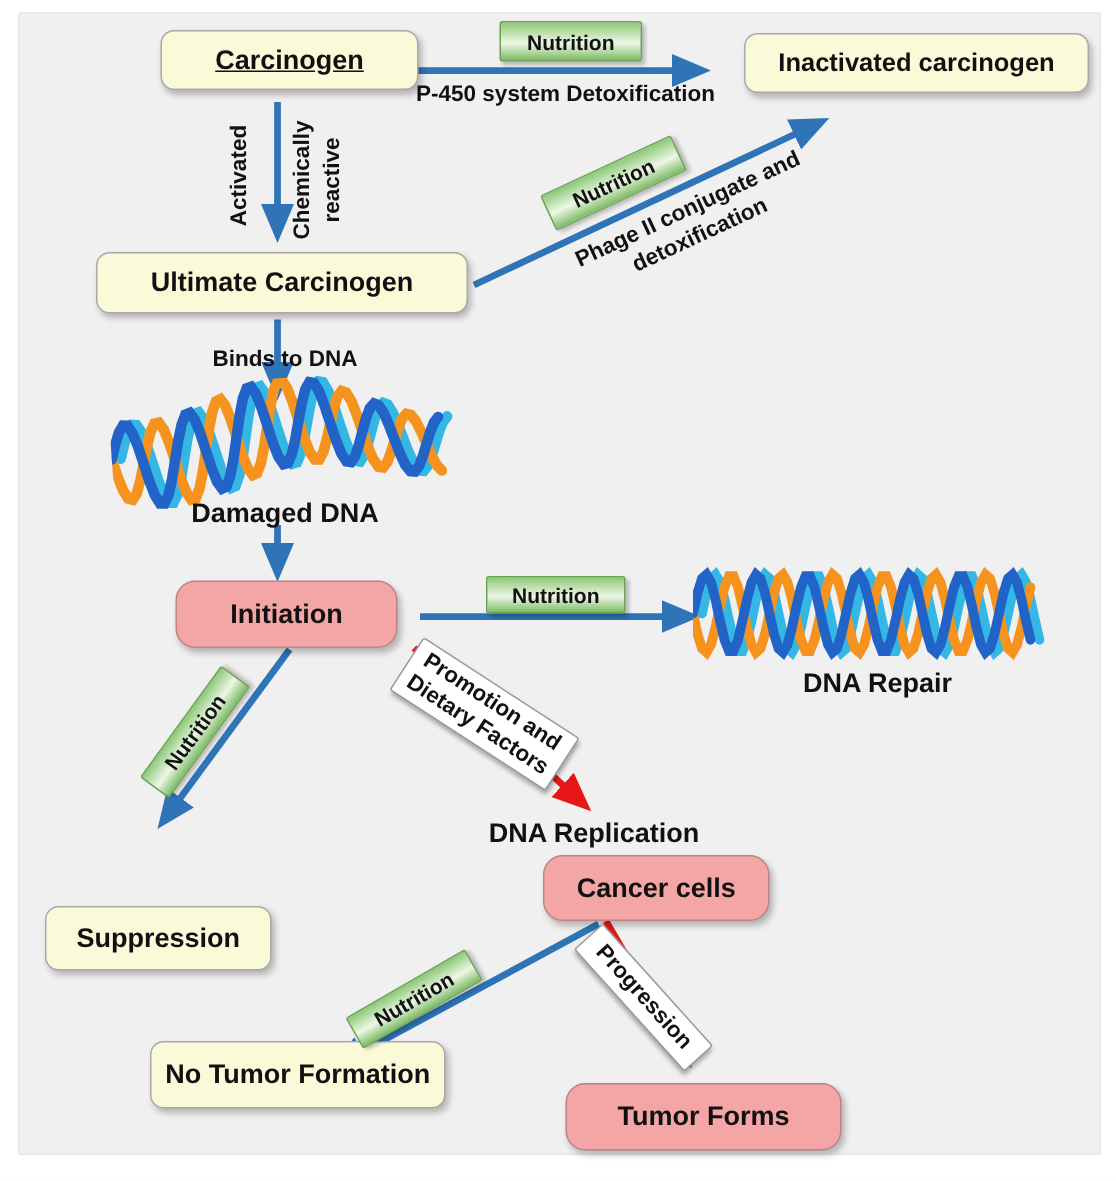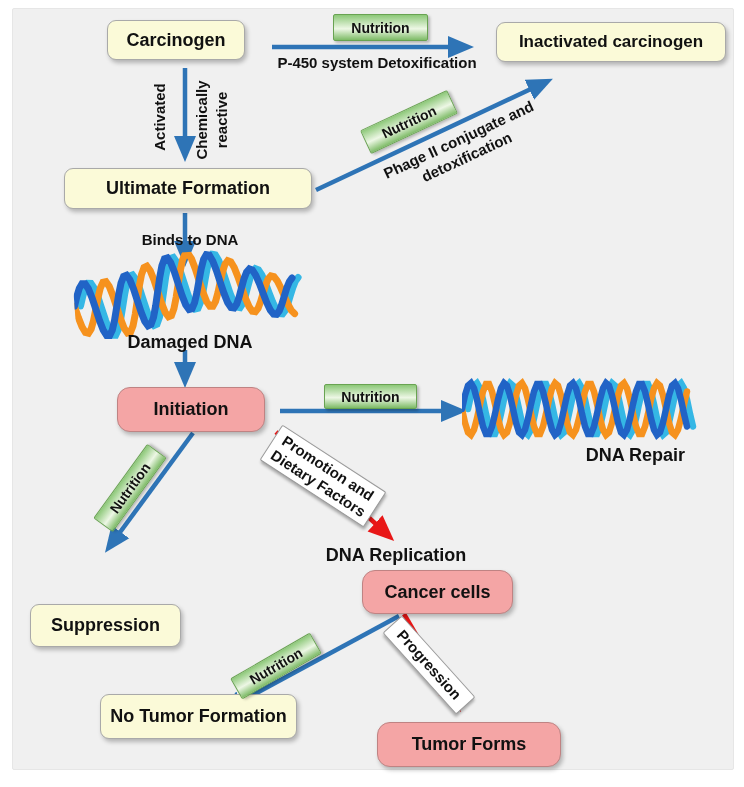--- a/index.html
+++ b/index.html
@@ -103,30 +103,30 @@
       <path d="M6,46.2 L9,36.5 L12,28.6 L15,24.2 L18,24.5 L21,29.7 L24,38.9 L27,50.6 L30,62.5 L33,72.1 L36,77.7 L39,77.9 L42,72.6 L45,62.7 L48,50.0 L51,37.0 L54,26.3 L57,19.8 L60,18.9 L63,23.6 L66,32.8 L69,44.7 L72,56.6 L75,66.0 L78,70.8 L81,69.7 L84,62.8 L87,51.3 L90,37.2 L93,23.2 L96,11.8 L99,5.2 L102,4.4 L105,9.4 L108,18.9 L111,31.0 L114,43.0 L117,52.4 L120,57.4 L123,56.8 L126,51.0 L129,41.1 L132,29.0 L135,17.4 L138,8.4 L141,3.9 L144,4.7 L147,10.6 L150,20.4 L153,32.2 L156,43.8 L159,53.1 L162,58.4 L165,59.1 L168,55.2 L171,48.0 L174,39.1 L177,30.5 L180,24.1 L183,21.2 L186,22.6 L189,28.0 L192,36.4 L195,46.4 L198,56.0 L201,63.6 L204,67.9 L207,68.3 L210,64.9 L213,58.5 L216,50.6 L219,42.8 L222,36.6 L225,33.1" fill="none" stroke="#35b7e5" stroke-width="7" stroke-linecap="round"></path>
       <path d="M0,46.2 L3,57.7 L6,67.2 L9,73.1 L12,74.0 L15,70.0 L18,61.6 L21,50.6 L24,39.2 L27,29.8 L30,24.3 L33,23.9 L36,28.9 L39,38.2 L42,50.0 L45,61.9 L48,71.5 L51,76.6 L54,76.0 L57,69.6 L60,58.5 L63,44.7 L66,30.7 L69,19.3 L72,12.4 L75,11.2 L78,15.9 L81,25.3 L84,37.2 L87,49.1 L90,58.5 L93,63.2 L96,62.2 L99,55.5 L102,44.4 L105,31.0 L108,17.8 L111,7.4 L114,1.7 L117,1.6 L120,7.1 L123,16.9 L126,29.0 L129,41.0 L132,50.5 L135,55.7 L138,55.9 L141,51.1 L144,42.6 L147,32.2 L150,22.3 L153,14.8 L156,11.4 L159,12.7 L162,18.6 L165,28.0 L168,39.1 L171,49.9 L174,58.5 L177,63.5 L180,64.2 L183,60.9 L186,54.4 L189,46.4 L192,38.5 L195,32.5 L198,29.6 L201,30.5 L204,34.9 L207,42.1 L210,50.6 L213,58.9 L216,65.4 L219,68.9" fill="none" stroke="#f6921e" stroke-width="7" stroke-linecap="round"></path>
       <path d="M0,46.2 L3,36.5 L6,28.6 L9,24.2 L12,24.5 L15,29.7 L18,38.9 L21,50.6 L24,62.5 L27,72.1 L30,77.7 L33,77.9 L36,72.6 L39,62.7 L42,50.0 L45,37.0 L48,26.3 L51,19.8 L54,18.9 L57,23.6 L60,32.8 L63,44.7 L66,56.6 L69,66.0 L72,70.8 L75,69.7 L78,62.8 L81,51.3 L84,37.2 L87,23.2 L90,11.8 L93,5.2 L96,4.4 L99,9.4 L102,18.9 L105,31.0 L108,43.0 L111,52.4 L114,57.4 L117,56.8 L120,51.0 L123,41.1 L126,29.0 L129,17.4 L132,8.4 L135,3.9 L138,4.7 L141,10.6 L144,20.4 L147,32.2 L150,43.8 L153,53.1 L156,58.4 L159,59.1 L162,55.2 L165,48.0 L168,39.1 L171,30.5 L174,24.1 L177,21.2 L180,22.6 L183,28.0 L186,36.4 L189,46.4 L192,56.0 L195,63.6 L198,67.9 L201,68.3 L204,64.9 L207,58.5 L210,50.6 L213,42.8 L216,36.6 L219,33.1" fill="none" stroke="#2163c6" stroke-width="7" stroke-linecap="round"></path>
     </svg>
   <svg id="helix-repair" class="helix" style="left:462px; top:378px; width:236px; height:64px;" viewBox="0 0 236 64">
       <path d="M6,31.0 L9,17.3 L12,7.7 L15,5.1 L18,10.3 L21,21.6 L24,35.8 L27,48.5 L30,56.0 L33,56.0 L36,48.5 L39,35.8 L42,21.6 L45,10.3 L48,5.1 L51,7.7 L54,17.3 L57,31.0 L60,44.7 L63,54.3 L66,56.9 L69,51.7 L72,40.4 L75,26.2 L78,13.5 L81,6.0 L84,6.0 L87,13.5 L90,26.2 L93,40.4 L96,51.7 L99,56.9 L102,54.3 L105,44.7 L108,31.0 L111,17.3 L114,7.7 L117,5.1 L120,10.3 L123,21.6 L126,35.8 L129,48.5 L132,56.0 L135,56.0 L138,48.5 L141,35.8 L144,21.6 L147,10.3 L150,5.1 L153,7.7 L156,17.3 L159,31.0 L162,44.7 L165,54.3 L168,56.9 L171,51.7 L174,40.4 L177,26.2 L180,13.5 L183,6.0 L186,6.0 L189,13.5 L192,26.2 L195,40.4 L198,51.7 L201,56.9 L204,54.3 L207,44.7 L210,31.0 L213,17.3 L216,7.7 L219,5.1 L222,10.3 L225,21.6 L228,35.8 L231,48.5" fill="none" stroke="#35b7e5" stroke-width="6.5" stroke-linecap="round"></path>
       <path d="M0,31.0 L3,44.7 L6,54.3 L9,56.9 L12,51.7 L15,40.4 L18,26.2 L21,13.5 L24,6.0 L27,6.0 L30,13.5 L33,26.2 L36,40.4 L39,51.7 L42,56.9 L45,54.3 L48,44.7 L51,31.0 L54,17.3 L57,7.7 L60,5.1 L63,10.3 L66,21.6 L69,35.8 L72,48.5 L75,56.0 L78,56.0 L81,48.5 L84,35.8 L87,21.6 L90,10.3 L93,5.1 L96,7.7 L99,17.3 L102,31.0 L105,44.7 L108,54.3 L111,56.9 L114,51.7 L117,40.4 L120,26.2 L123,13.5 L126,6.0 L129,6.0 L132,13.5 L135,26.2 L138,40.4 L141,51.7 L144,56.9 L147,54.3 L150,44.7 L153,31.0 L156,17.3 L159,7.7 L162,5.1 L165,10.3 L168,21.6 L171,35.8 L174,48.5 L177,56.0 L180,56.0 L183,48.5 L186,35.8 L189,21.6 L192,10.3 L195,5.1 L198,7.7 L201,17.3 L204,31.0 L207,44.7 L210,54.3 L213,56.9 L216,51.7 L219,40.4 L222,26.2 L225,13.5" fill="none" stroke="#f6921e" stroke-width="6.5" stroke-linecap="round"></path>
       <path d="M0,31.0 L3,17.3 L6,7.7 L9,5.1 L12,10.3 L15,21.6 L18,35.8 L21,48.5 L24,56.0 L27,56.0 L30,48.5 L33,35.8 L36,21.6 L39,10.3 L42,5.1 L45,7.7 L48,17.3 L51,31.0 L54,44.7 L57,54.3 L60,56.9 L63,51.7 L66,40.4 L69,26.2 L72,13.5 L75,6.0 L78,6.0 L81,13.5 L84,26.2 L87,40.4 L90,51.7 L93,56.9 L96,54.3 L99,44.7 L102,31.0 L105,17.3 L108,7.7 L111,5.1 L114,10.3 L117,21.6 L120,35.8 L123,48.5 L126,56.0 L129,56.0 L132,48.5 L135,35.8 L138,21.6 L141,10.3 L144,5.1 L147,7.7 L150,17.3 L153,31.0 L156,44.7 L159,54.3 L162,56.9 L165,51.7 L168,40.4 L171,26.2 L174,13.5 L177,6.0 L180,6.0 L183,13.5 L186,26.2 L189,40.4 L192,51.7 L195,56.9 L198,54.3 L201,44.7 L204,31.0 L207,17.3 L210,7.7 L213,5.1 L216,10.3 L219,21.6 L222,35.8 L225,48.5" fill="none" stroke="#2163c6" stroke-width="6.5" stroke-linecap="round"></path>
     </svg>
 
-  <div class="node yellow fs18" style="left:107px; top:20px; width:138px; height:40px;">
+  <div class="node yellow fs18" style="left:107px; top:20px; width:172px; height:40px;text-decoration:underline;">
     <span>Carcinogen</span>
   </div>
 
   <div class="node yellow fs17" style="left:496px; top:22px; width:230px; height:40px;">
     <span>Inactivated carcinogen</span>
   </div>
 
   <div class="node yellow fs18" style="left:64px; top:168px; width:248px; height:41px;">
-    <span>Ultimate Formation</span>
+    <span>Ultimate Carcinogen</span>
   </div>
 
   <div class="node pink fs18" style="left:117px; top:387px; width:148px; height:45px;justify-content:center;">
     <span>Initiation</span>
   </div>
 
   <div class="node yellow fs18" style="left:30px; top:569px; width:151px; height:43px;margin-top:35px;">
     <span>Suppression</span>
   </div>
 
@@ -175,17 +175,17 @@
   <div class="flabel fs15 rot-n90" style="left:116px; top:107px; width:90px; height:20px;">Activated</div>
 
   <div class="flabel fs15 rot-n90" style="left:165px; top:99px; width:96px; height:42px; line-height:20px;">Chemically reactive</div>
 
   <div class="flabel fs15 rot-n25" style="left:377px; top:129px; width:172px; height:40px; line-height:19px;">Phage II conjugate and detoxification</div>
 
   <div class="flabel fs15" style="left:115px; top:231px; width:150px;">Binds to DNA</div>
 
   <div class="flabel fs18" style="left:90px; top:332px; width:200px;">Damaged DNA</div>
 
-  <div class="flabel fs18" style="left:485px; top:445px; width:200px;text-align:right;">DNA Repair</div>
+  <div class="flabel fs18" style="left:485px; top:445px; width:200px;">DNA Repair</div>
 
   <div class="flabel fs18" style="left:296px; top:545px; width:200px;">DNA Replication</div>
 
 </div>
 
 </body></html>

